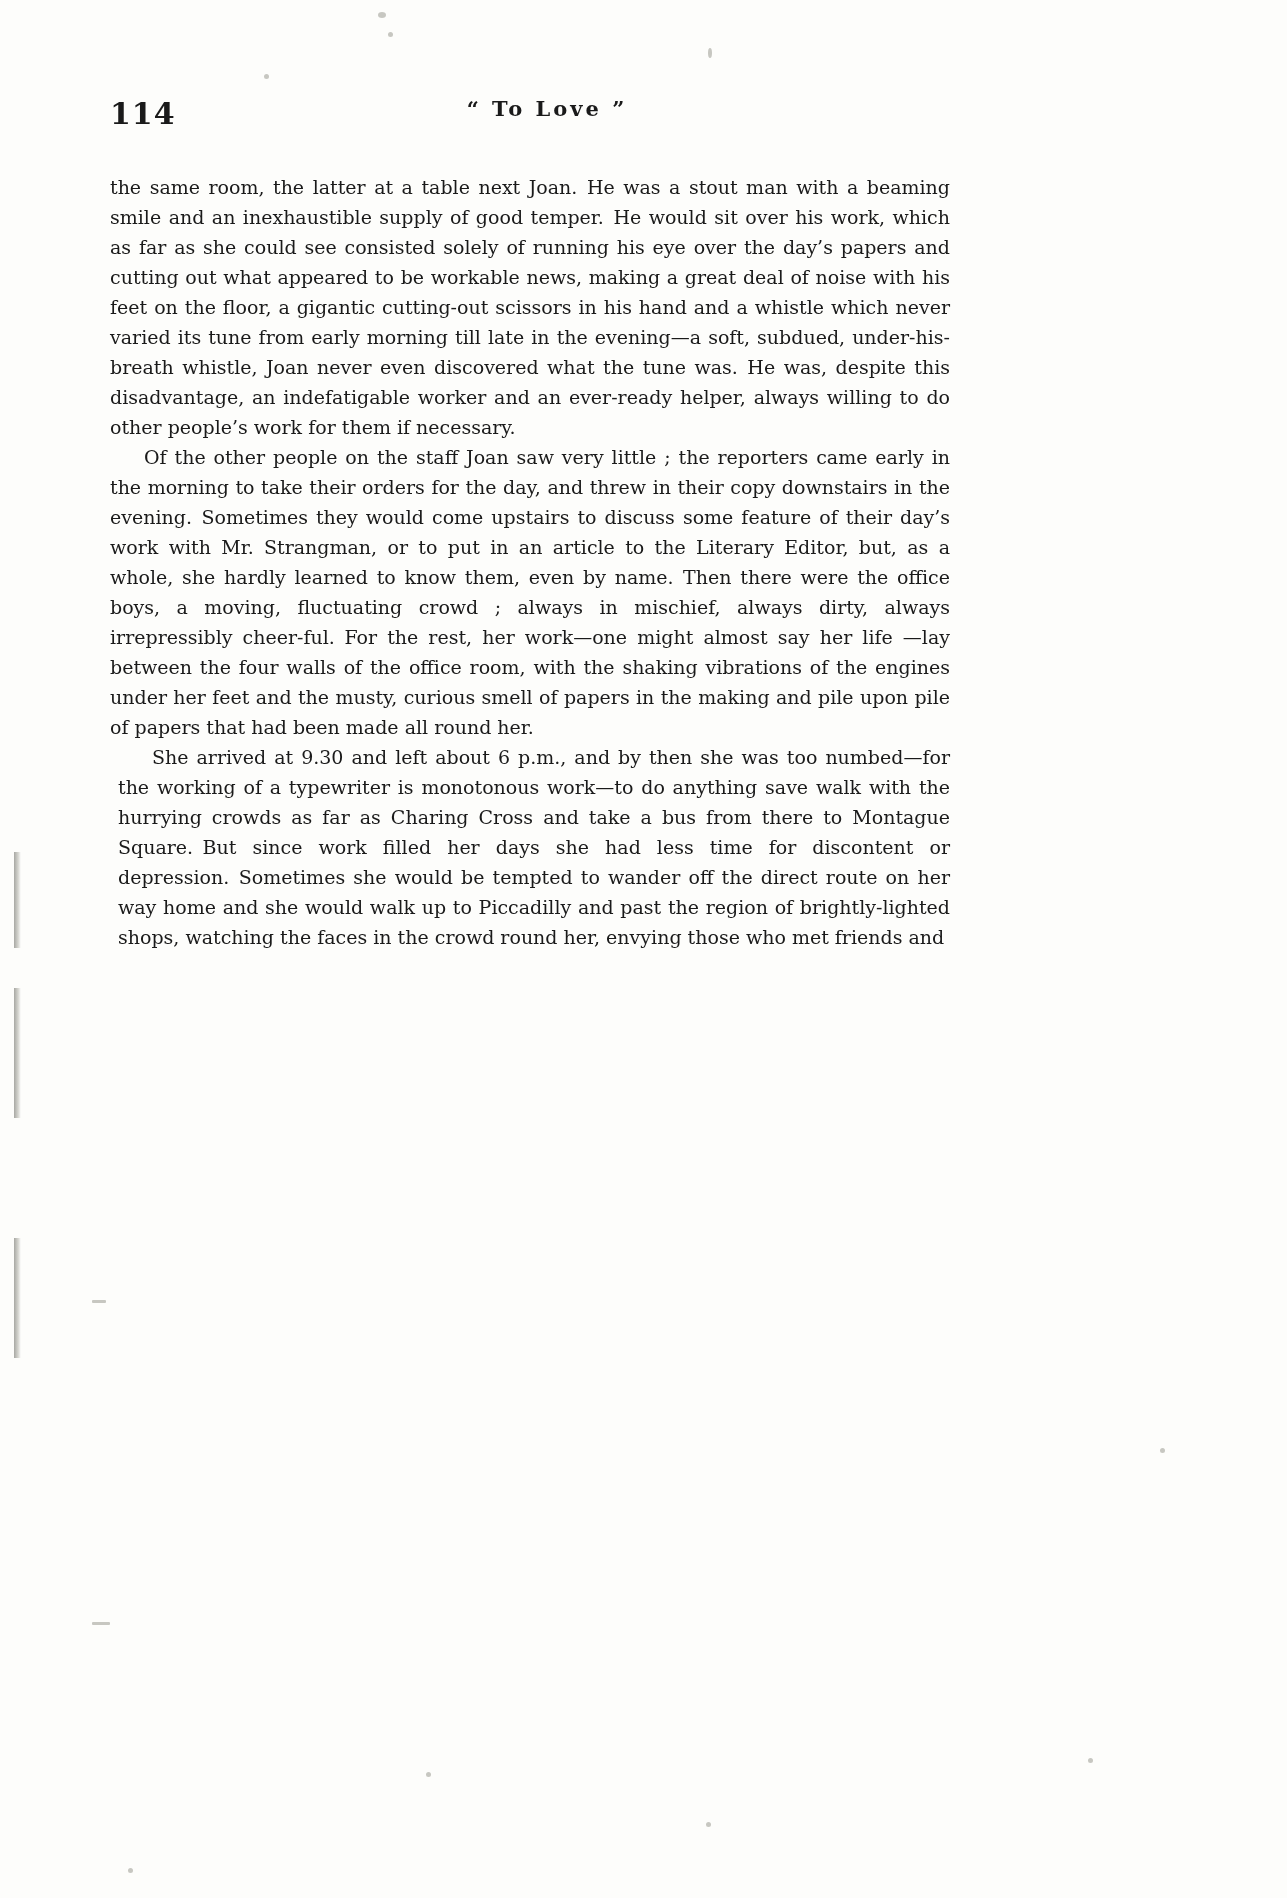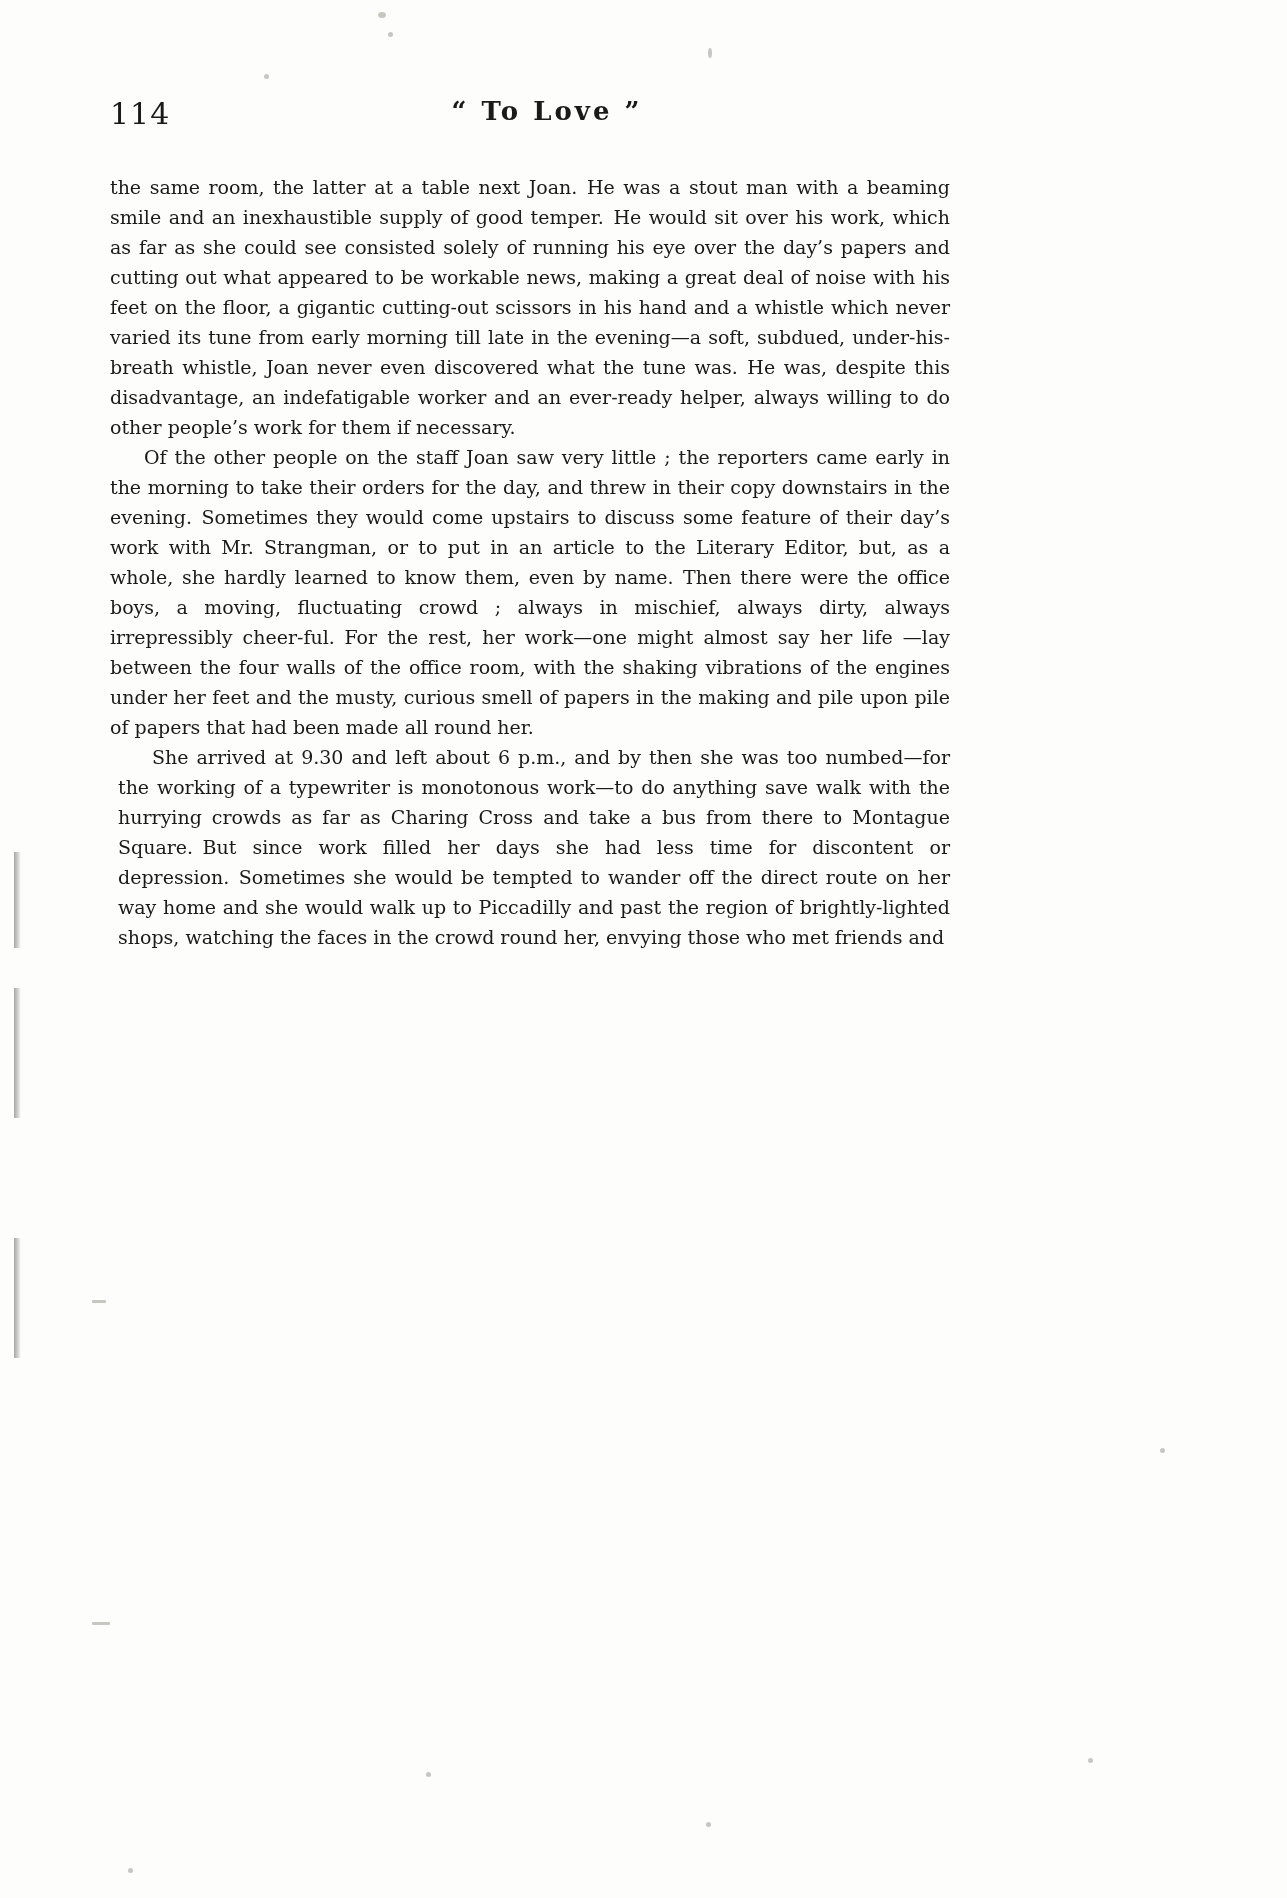--- a/index.html
+++ b/index.html
@@ -51,31 +51,31 @@
   header.page-header {
     position: relative;
     height: 62px;
     margin-top: 96px;
   }
   .folio {
     position: absolute;
     left: 0;
     top: 0;
     font-size: 30px;
-    font-weight: 400;
+    font-weight: 700;
     letter-spacing: 1px;
     font-family: "DejaVu Serif", "Liberation Serif", serif;
   }
   .running-title {
     position: absolute;
     left: 4px;
     right: 0;
     top: 0;
     text-align: center;
-    font-size: 26px;
+    font-size: 21px;
     font-weight: 700;
     letter-spacing: 3px;
     padding-left: 30px;
   }
 
   .body-text {
     margin-top: 14px;
     font-size: 19px;
     line-height: 30px;
     text-align: justify;

